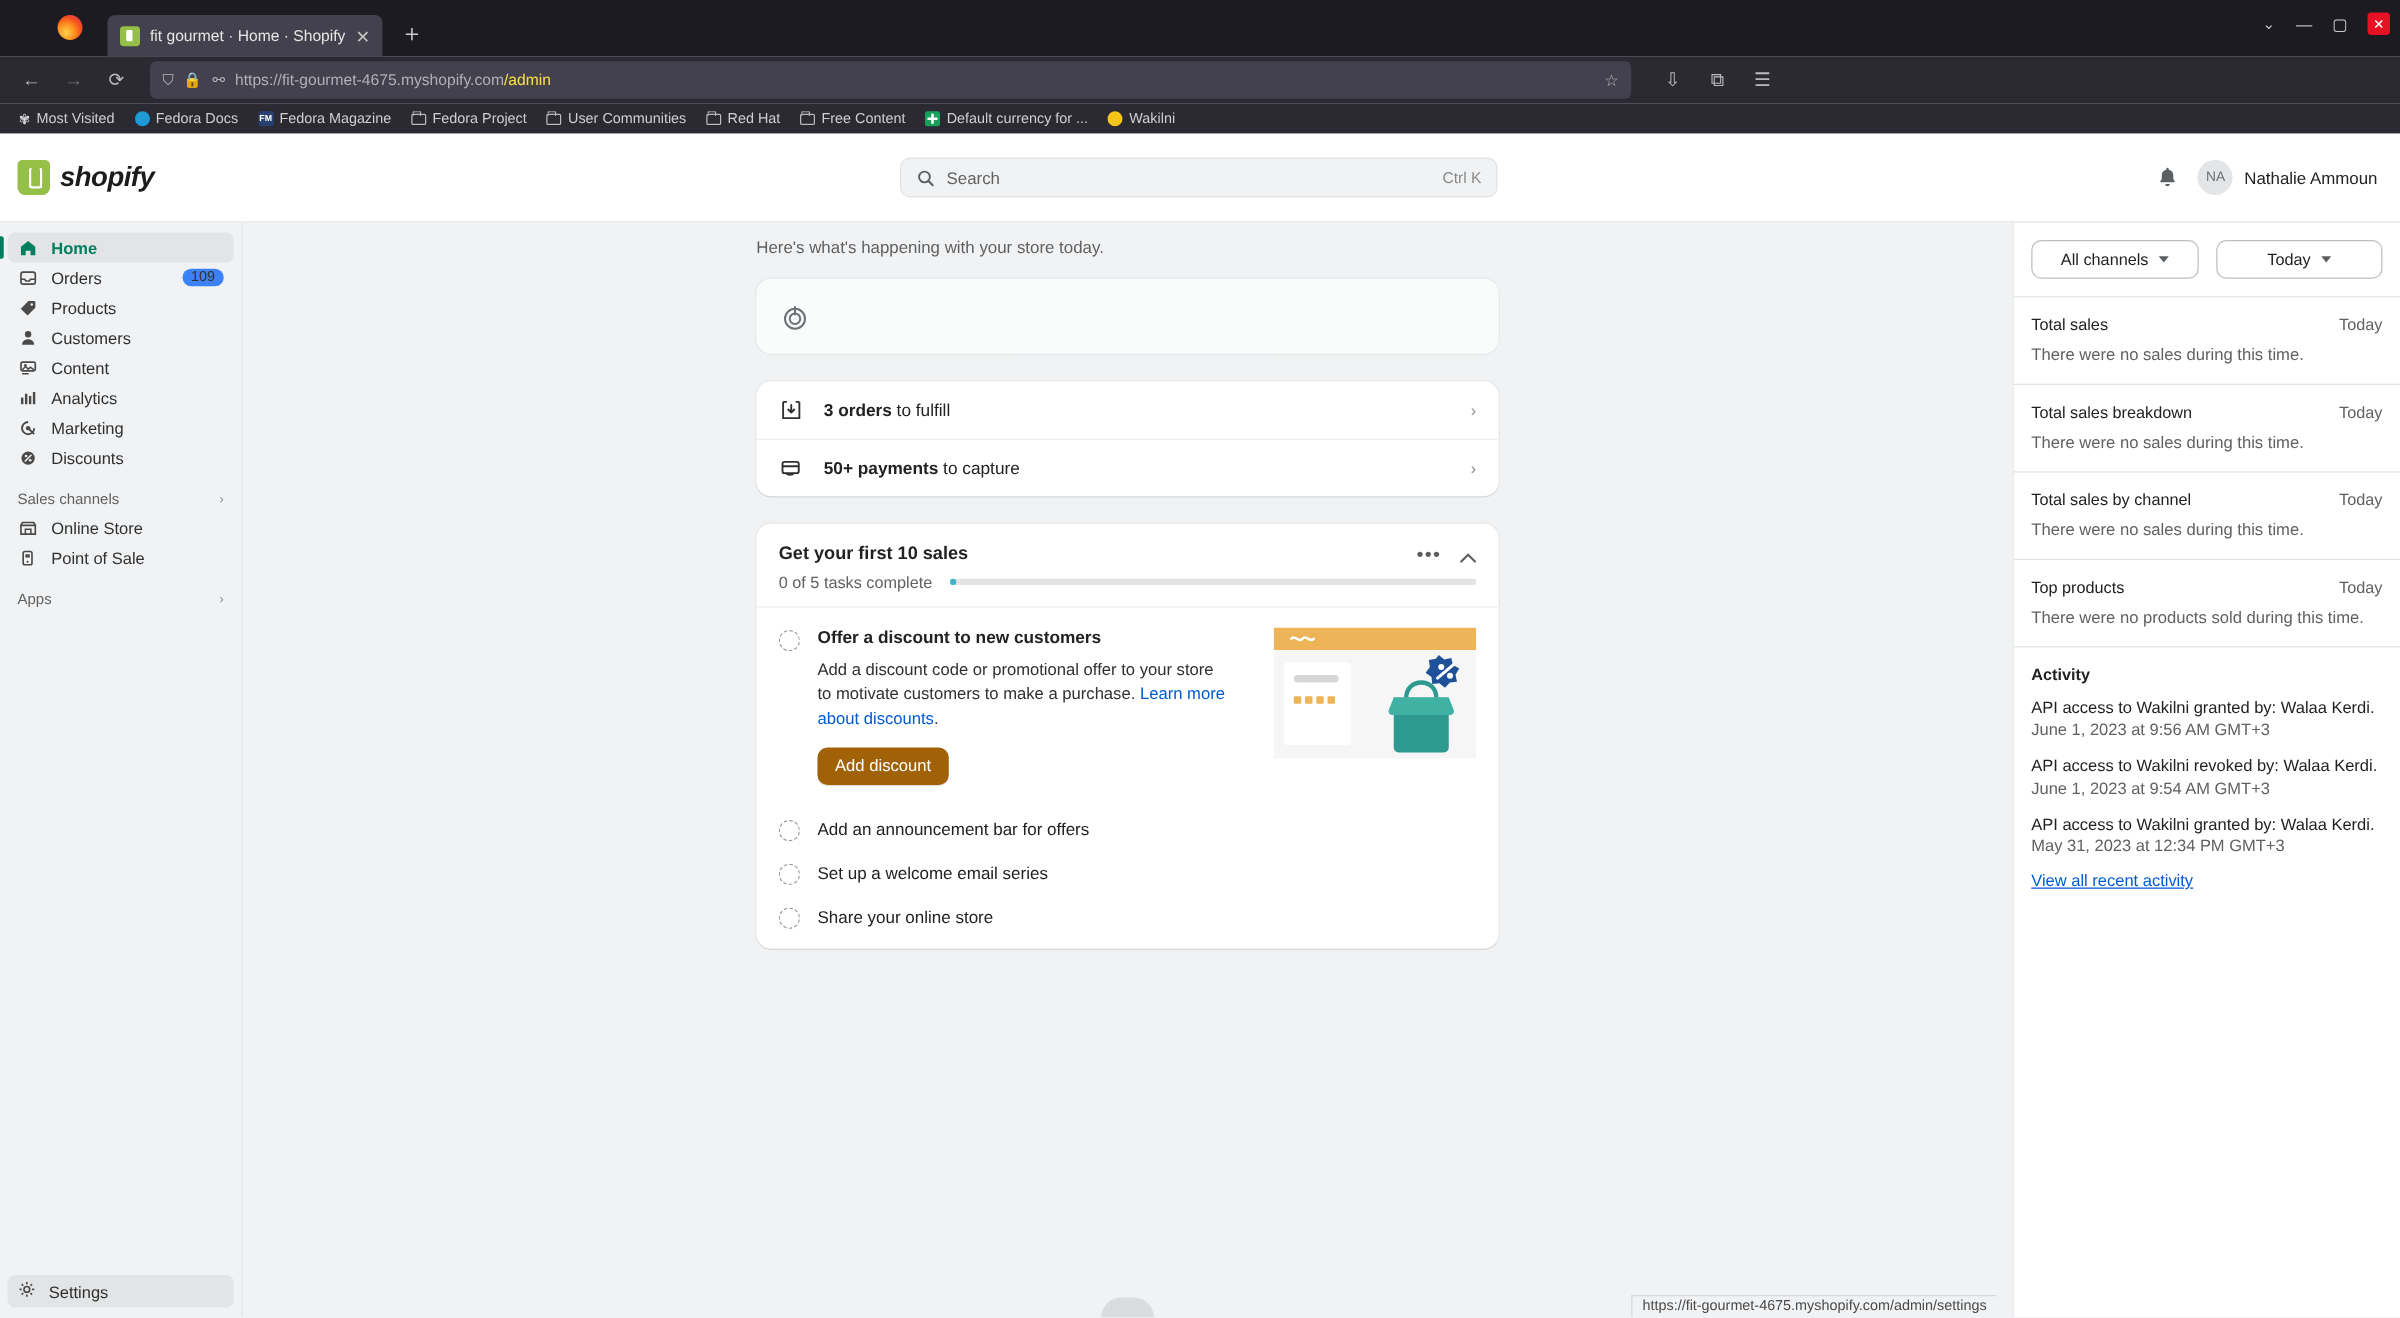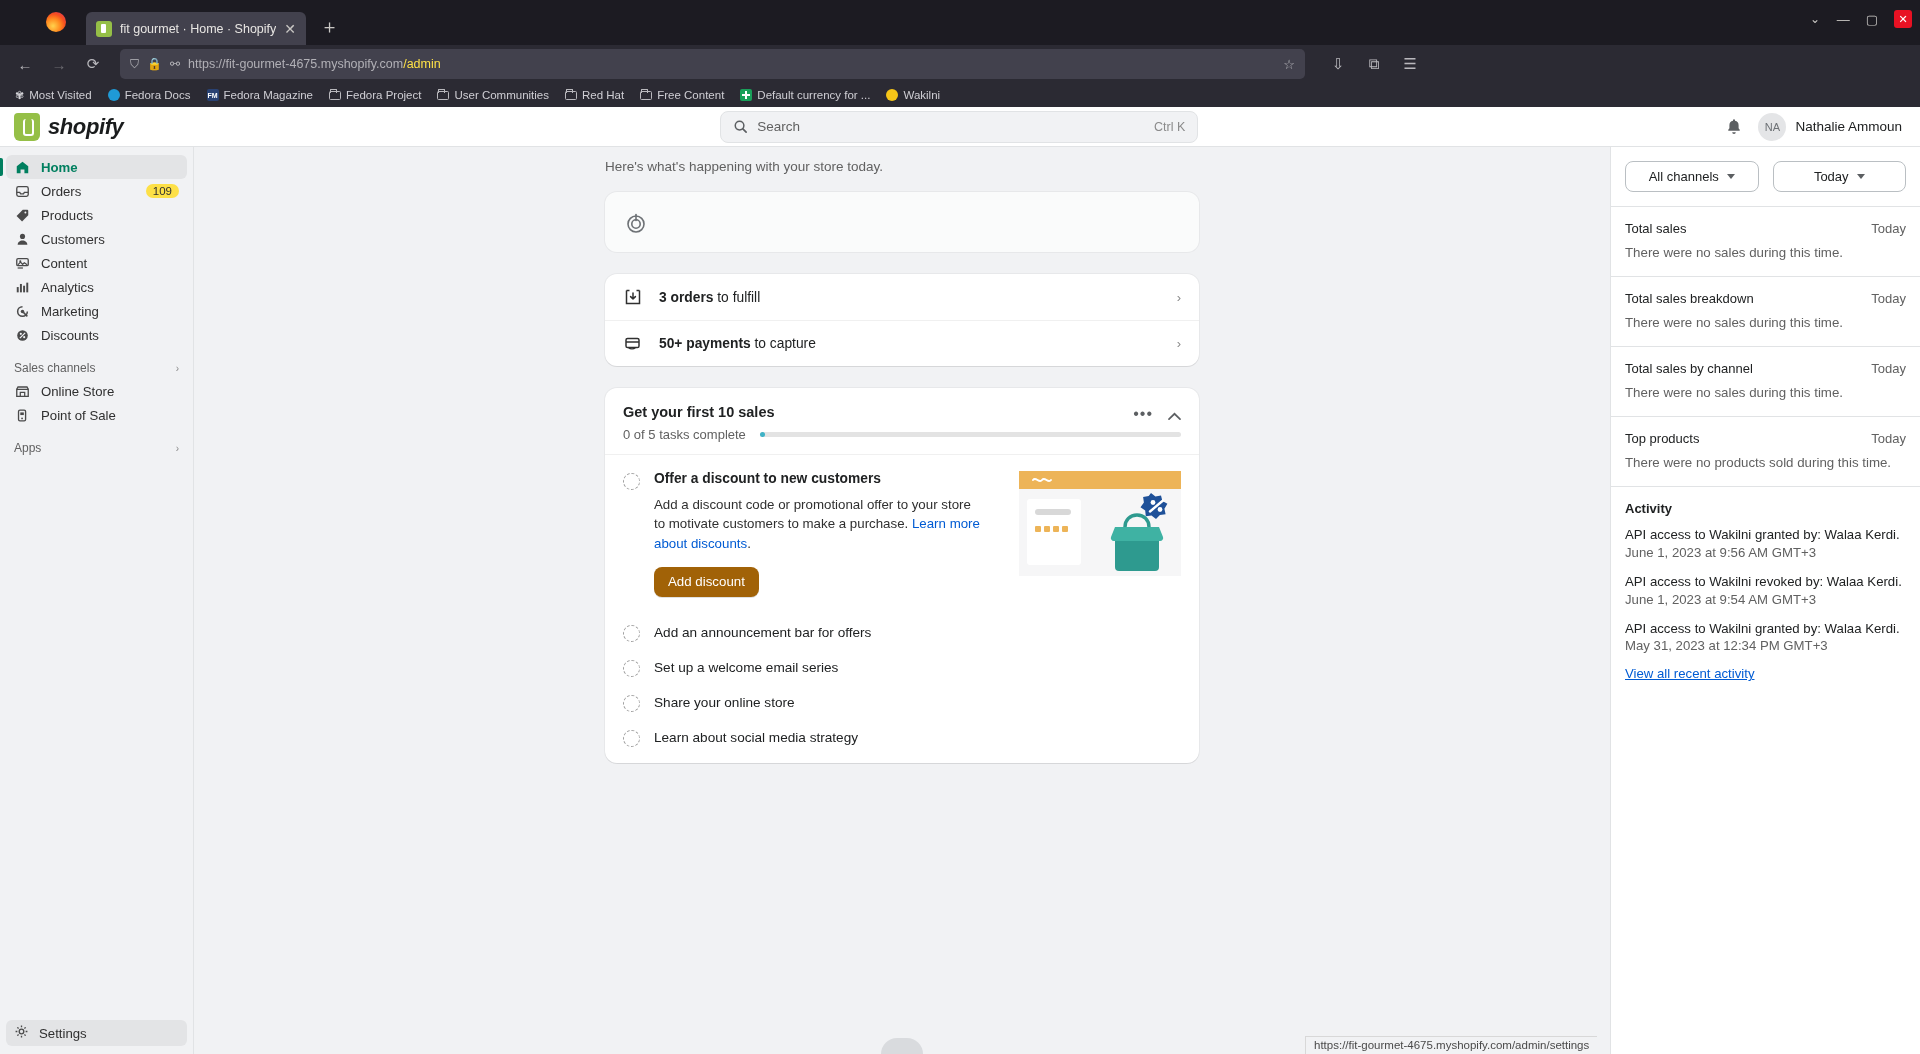--- a/index.html
+++ b/index.html
@@ -96,21 +96,21 @@
     content:""; position:absolute; background:#fff;
   }
   .bm-plus::before { left:5px; top:2px; width:2px; height:8px; }
   .bm-plus::after  { left:2px; top:5px; width:8px; height:2px; }
   .bm-dot { width: 12px; height: 12px; border-radius: 50%; background: #f5c518; }
 
   
   .app { flex: 1; display: flex; flex-direction: column; background: #f1f2f4; min-height: 0; position: relative; }
 
   .topbar {
-    height: 40px; background: #ffffff; display: flex; align-items: center;
+    height: 71px; background: #ffffff; display: flex; align-items: center;
     border-bottom: 1px solid #e1e3e5; flex: none; position: relative;
   }
   .brand { width: 194px; display: flex; align-items: center; gap: 8px; padding-left: 14px; }
   .brand-bag {
     width: 26px; height: 28px; background: #95bf47; border-radius: 4px 4px 6px 6px;
     position: relative;
   }
   .brand-bag::after {
     content: ""; position: absolute; left: 9px; top: 6px; width: 7px; height: 15px;
     border: 2px solid #ffffff; border-radius: 3px; border-top: none;
@@ -148,21 +148,21 @@
   }
   .navitem + .navitem { margin-top: 0; }
   .navitem.active { background: #e3e4e6; color: #007f5f; font-weight: 600; }
   .navitem.active::before {
     content: ""; position: absolute; left: -6px; top: 3px; bottom: 3px; width: 3px;
     background: #007f5f; border-radius: 0 2px 2px 0;
   }
   .navitem .ic { width: 17px; height: 17px; flex: none; display: flex; align-items: center; justify-content: center; }
   .navitem .lbl { flex: 1; white-space: nowrap; }
   .badge {
-    background: #fde047; color: #303030; font-size: 11.5px; border-radius: 9px;
+    background: #3b82f6; color: #303030; font-size: 11.5px; border-radius: 9px;
     padding: 1px 7px; font-weight: 500;
   }
   .chev { color: #8a8a8a; font-size: 10px; }
   .navgroup-row {
     display: flex; align-items: center; justify-content: space-between;
     margin: 14px 6px 4px 6px; padding: 0 8px; cursor: pointer;
   }
   .navgroup-row .g { font-size: 12px; color: #616161; font-weight: 500; }
   .sidebar-bottom { margin-top: auto; padding-bottom: 8px; }
   .settings-item {
@@ -599,24 +599,20 @@
               <span>Add an announcement bar for offers</span>
             </div>
             <div class="sub-task">
               <div class="circ-check"></div>
               <span>Set up a welcome email series</span>
             </div>
             <div class="sub-task">
               <div class="circ-check"></div>
               <span>Share your online store</span>
             </div>
-            <div class="sub-task">
-              <div class="circ-check"></div>
-              <span>Learn about social media strategy</span>
-            </div>
           </div>
         </div>
         <div class="bottom-pill"></div>
       </div>
 
       <div class="rightpanel">
         <div class="rp-filters">
           <div class="sel">
             <span>All channels</span>
             <span class="caret"></span>

